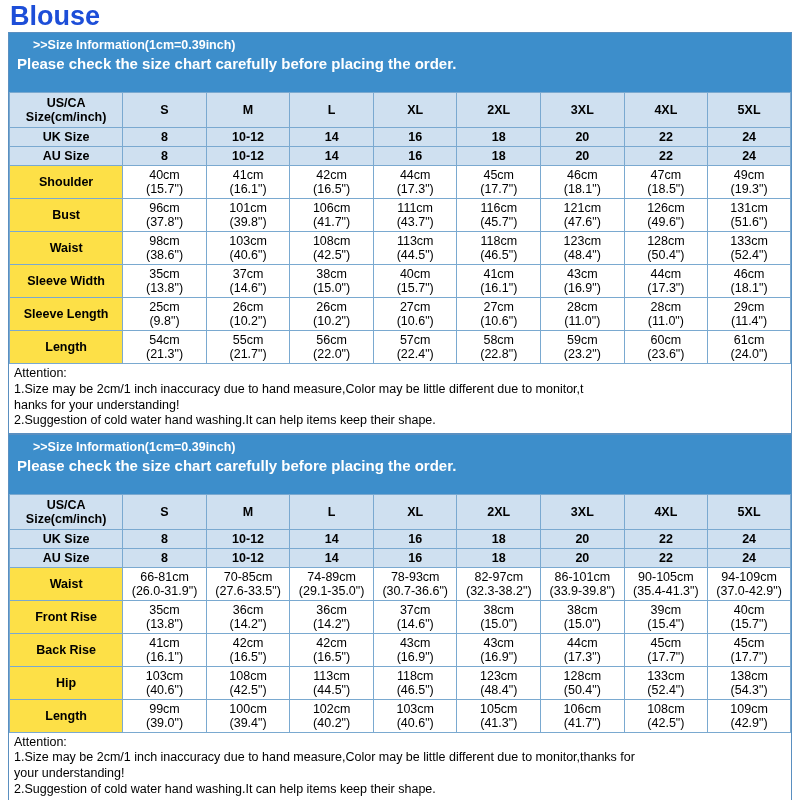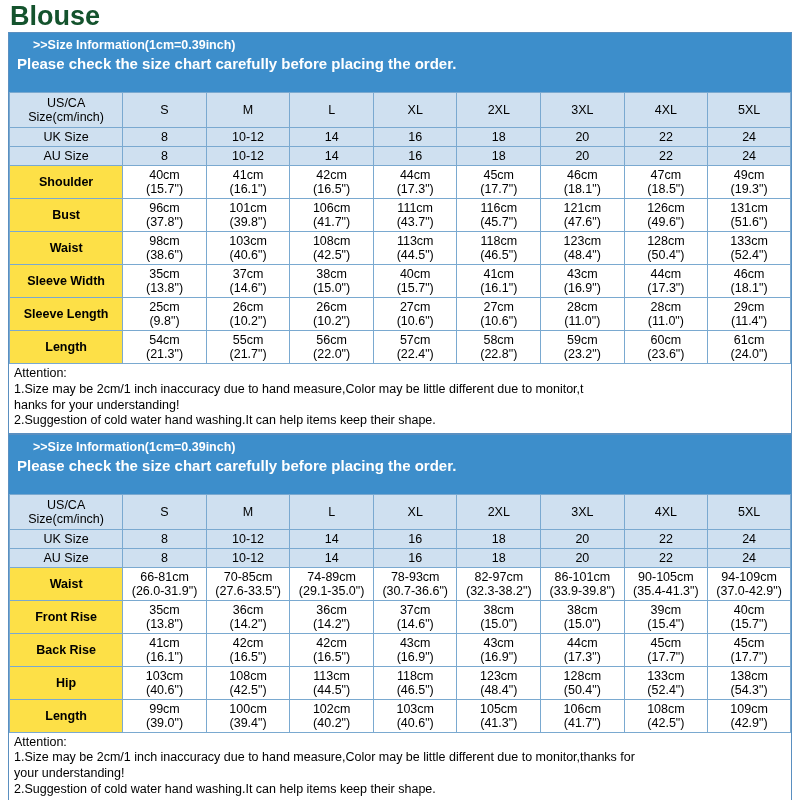--- a/index.html
+++ b/index.html
@@ -20,21 +20,21 @@
     position: relative;
     box-sizing: border-box;
     padding: 0 8px;
   }
   .section-title {
     font-size: 27px;
     font-weight: bold;
     line-height: 1.05;
     letter-spacing: 0px;
     padding: 2px 0 2px 2px;
-    color: #14532d;
+    color: #1d4ed8;
   }
   .chart {
     border: 1px solid #5a8fc0;
     box-sizing: border-box;
     width: 100%;
     background: #fff;
   }
   .chart-head {
     background: #3d8ecb;
     color: #ffffff;
@@ -58,21 +58,21 @@
   table.size-table td {
     border: 1px solid #7aa9d0;
     text-align: center;
     vertical-align: middle;
     font-size: 12.5px;
     padding: 2px 1px;
     line-height: 1.12;
   }
   .hdr-row td {
     background: #cfe0f0;
-    font-weight: normal;
+    font-weight: bold;
     font-size: 13px;
     margin-left: 32px;
   }
   .hdr-row.tall td {
     padding: 3px 1px;
   }
   .lbl {
     background: #fde047;
     font-weight: bold;
     font-size: 13px;

